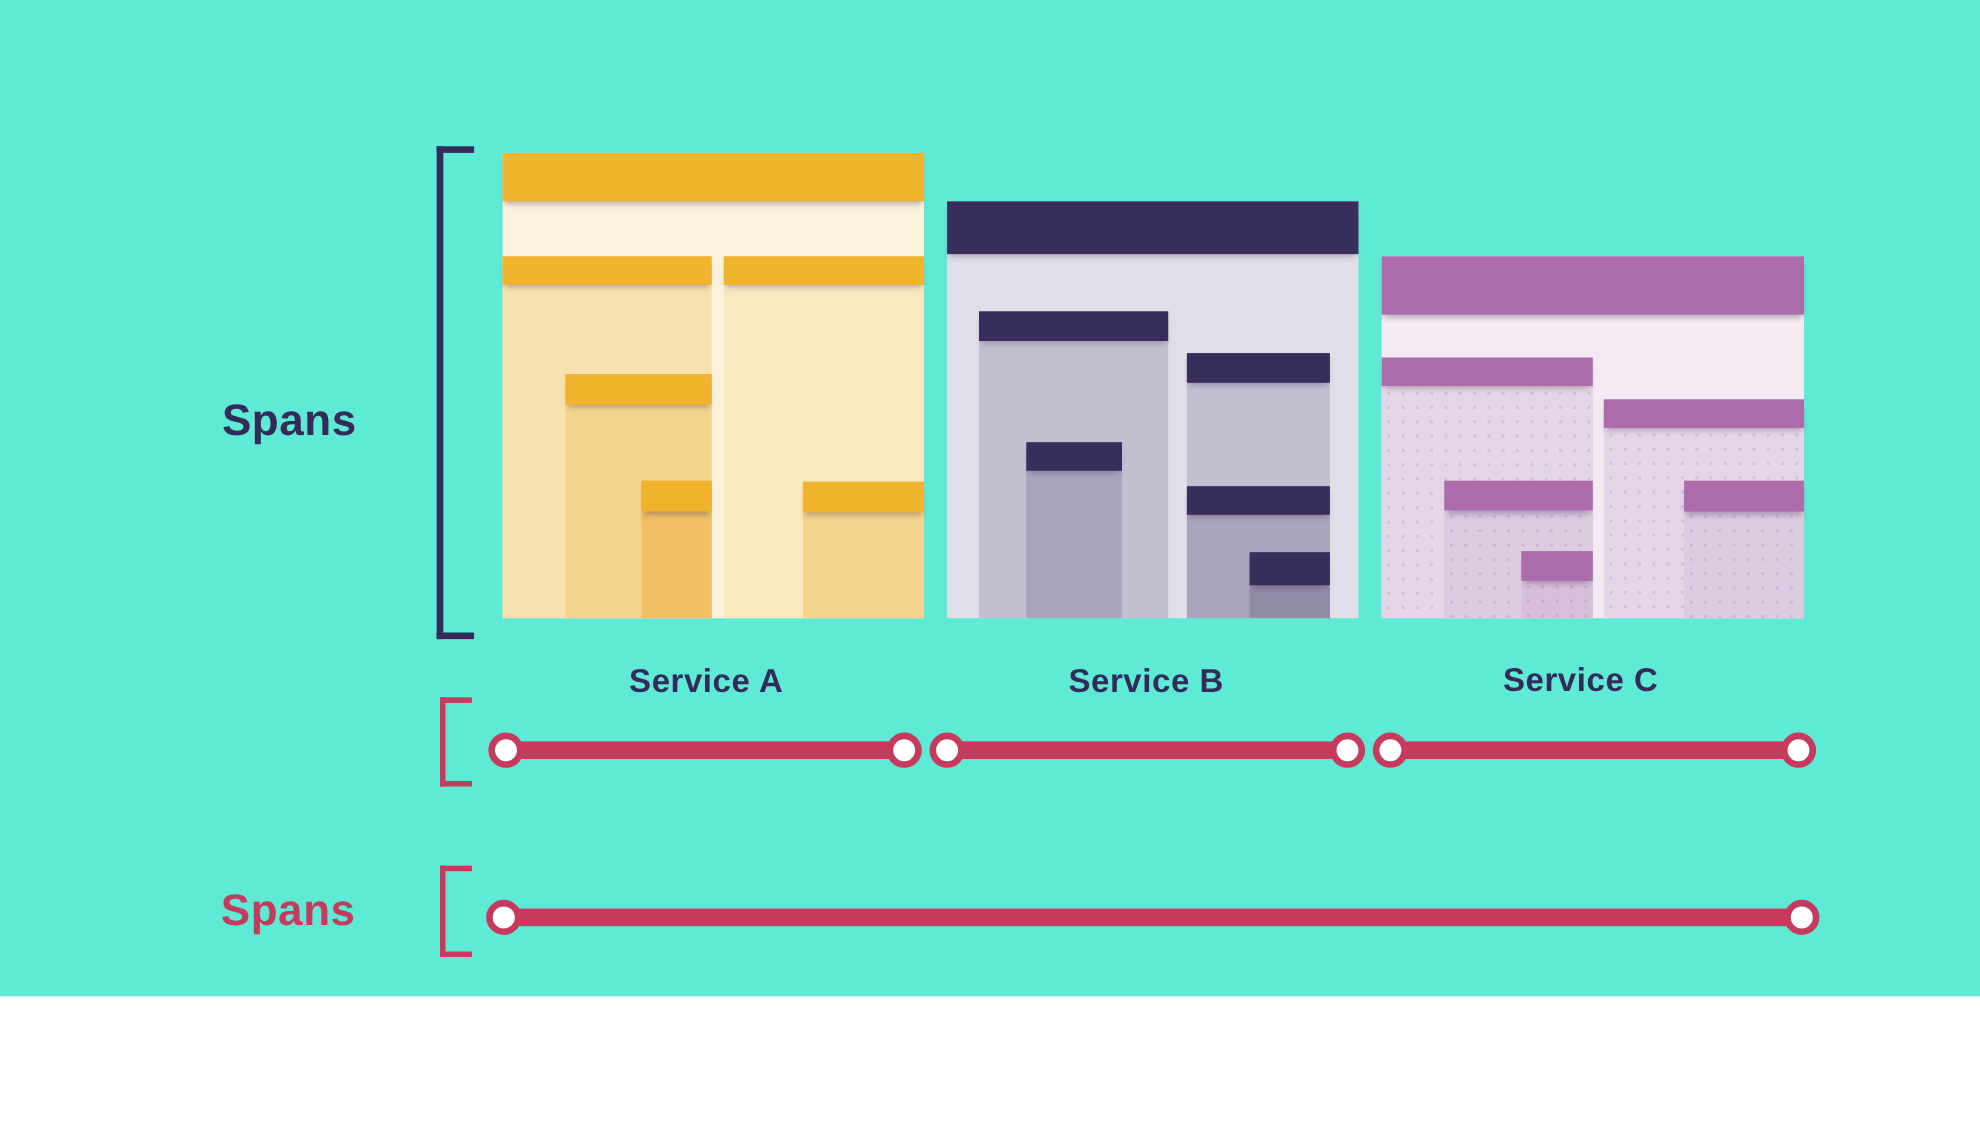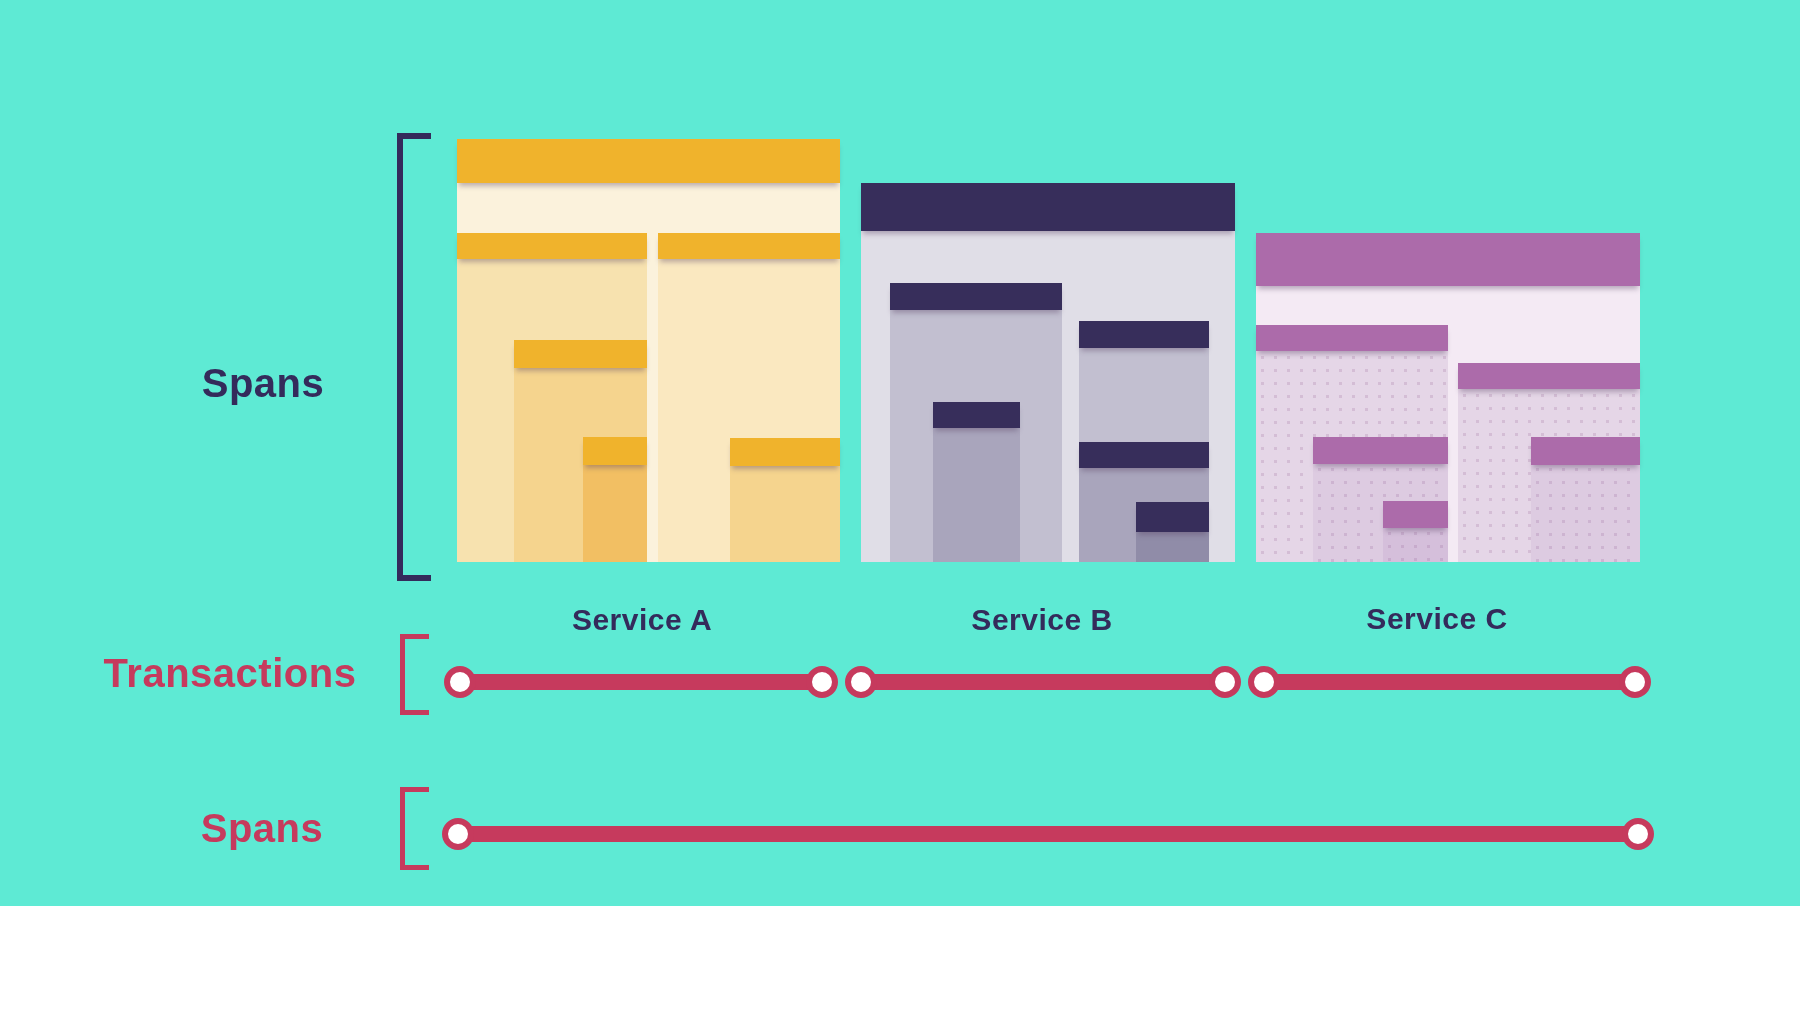--- a/index.html
+++ b/index.html
@@ -140,21 +140,20 @@
     <div class="span-bar bar-c" style="left:1383px; top:501px; width:65px; height:27px;"></div>
 
     <div class="span-body dots" style="left:1531px; top:437px; width:109px; height:125px; background-color:var(--service-c-level2);"></div>
     <div class="span-bar bar-c" style="left:1531px; top:437px; width:109px; height:28px;"></div>
   </div>
 
   <div class="service-label" style="left:642px; top:620px;">Service A</div>
   <div class="service-label" style="left:1042px; top:620px;">Service B</div>
   <div class="service-label" style="left:1437px; top:619px;">Service C</div>
 
-  <div class="side-label red-text" style="left:230px; top:673px;">Transactions</div>
   <div class="bracket red" style="left:400px; top:634px; width:24px; height:71px;"></div>
 
   <div class="tl-line" style="left:460px; top:674px; width:362px;"></div>
   <div class="endpoint" style="left:444px; top:666px;"></div>
   <div class="endpoint" style="left:806px; top:666px;"></div>
 
   <div class="tl-line" style="left:861px; top:674px; width:364px;"></div>
   <div class="endpoint" style="left:845px; top:666px;"></div>
   <div class="endpoint" style="left:1209px; top:666px;"></div>
 

